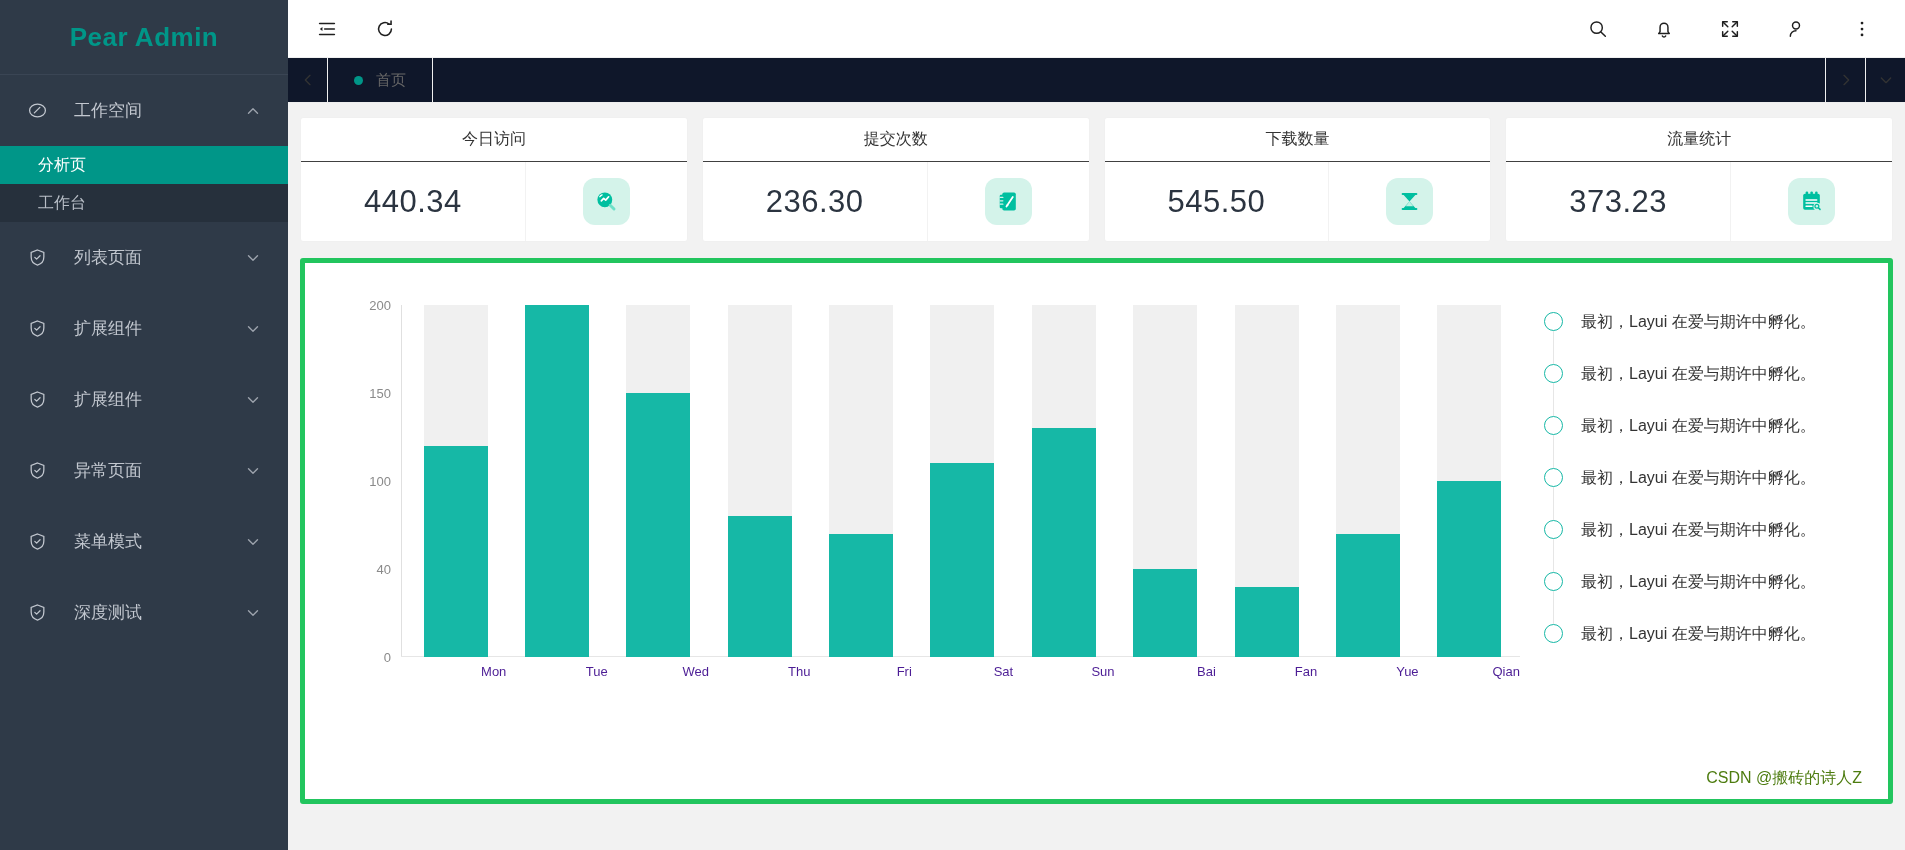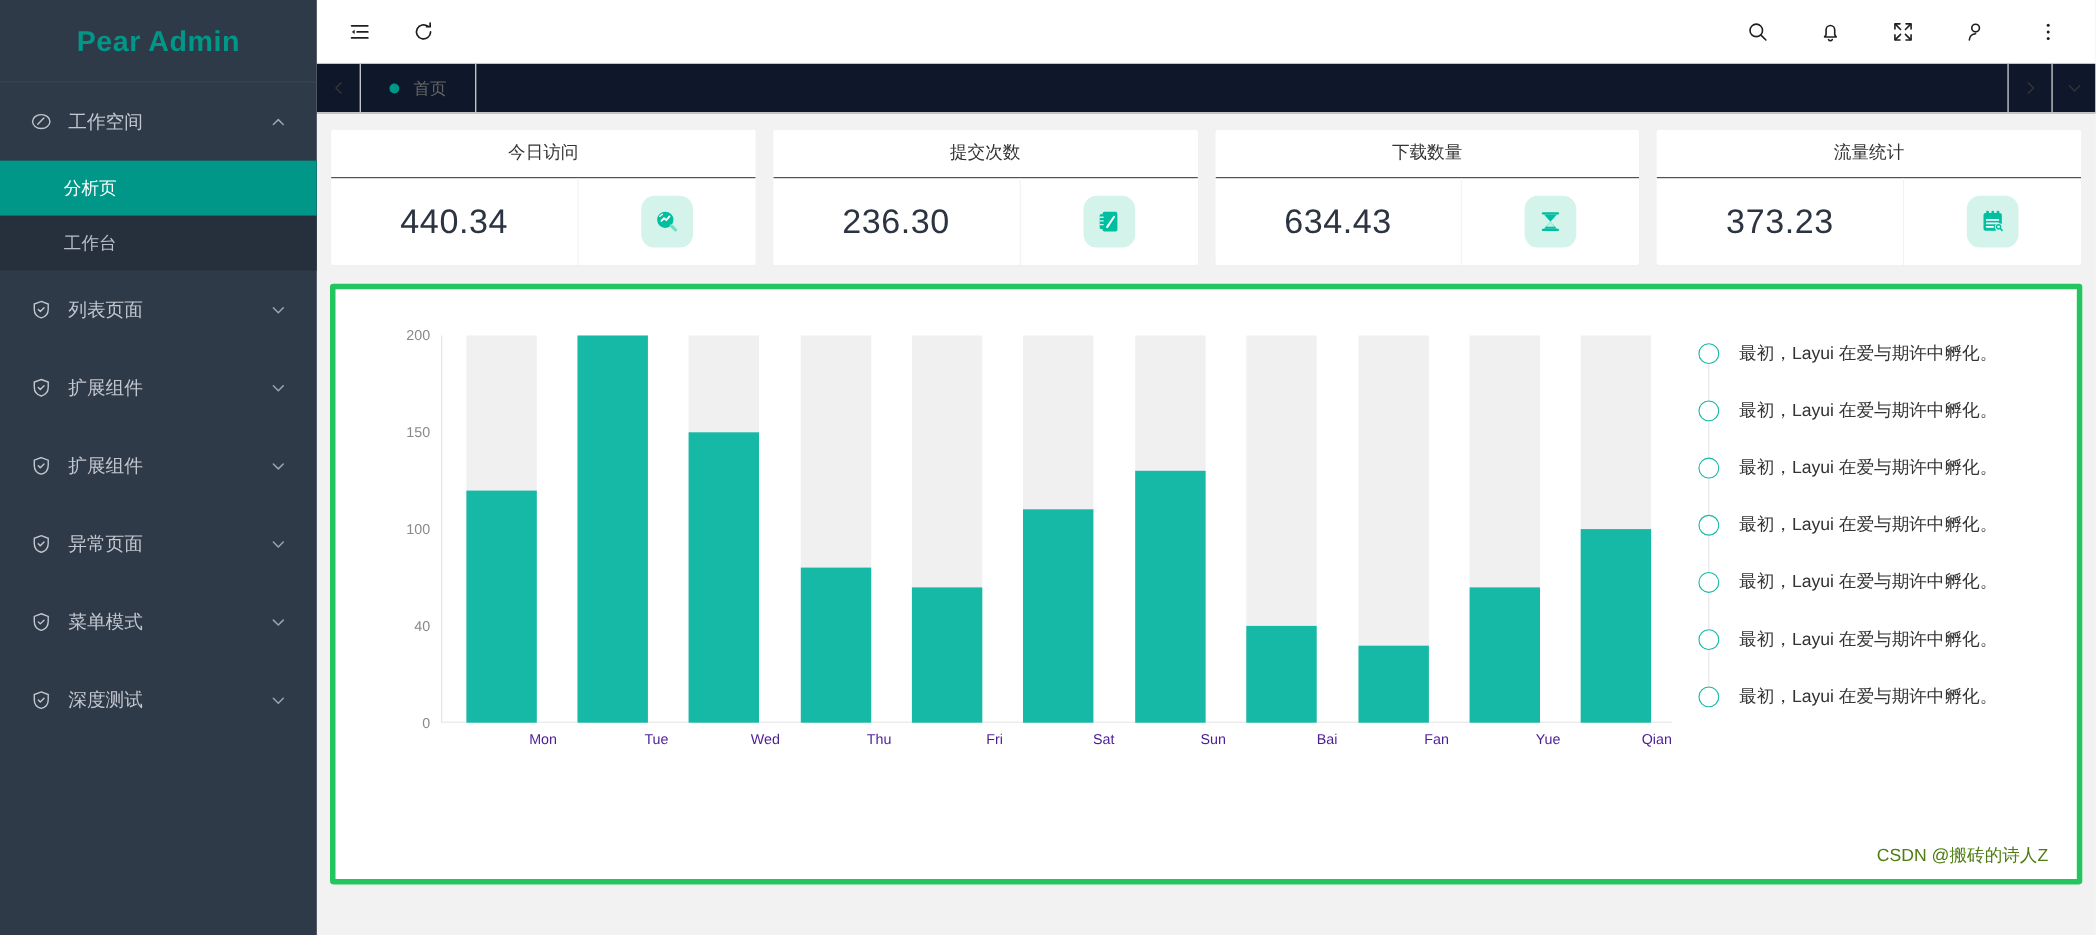--- a/index.html
+++ b/index.html
@@ -37,30 +37,30 @@
     cursor: pointer;
     position: relative;
   }
   .menu-item .mi-icon {
     width: 26px; height: 26px;
     display: inline-flex; align-items: center; justify-content: center;
     margin-right: 12px;
     flex: 0 0 26px;
   }
   .menu-item .mi-icon svg { width: 19px; height: 19px; display: block; }
-  .menu-item .mi-label { flex: 1; white-space: nowrap; }
+  .menu-item .mi-label { flex: 1; white-space: nowrap; margin-left: 12px; }
   .menu-item .mi-arrow { width: 18px; height: 18px; opacity: .75; }
   .menu-item .mi-arrow svg { width: 100%; height: 100%; display: block; }
   .arrow-up svg { transform: rotate(180deg); }
 
   .submenu { background: #26303c; }
   .sub-item {
-    height: 50px;
+    height: 38px;
     display: flex; align-items: center;
-    padding-left: 58px;
+    padding-left: 38px;
     font-size: 16px;
     color: #b8bec7;
     cursor: pointer;
   }
   .sub-item.active { background: #009688; color: #ffffff; }
 
   
   .main {
     flex: 1 1 auto;
     height: 850px;
@@ -524,21 +524,21 @@
                   <path d="M10.2 16.4l.2-2 1.8 1z" fill="#ffffff"></path>
                 </svg>
               </div>
             </div>
           </div>
         </div>
 
         <div class="card">
           <div class="card-head">下载数量</div>
           <div class="card-body">
-            <div class="card-num">634.43</div>
+            <div class="card-num">545.50</div>
             <div class="card-icon-wrap">
               <div class="card-icon">
                 <svg viewBox="0 0 24 24" fill="none">
                   <rect x="5" y="4.4" width="14" height="1.9" rx=".9" fill="#00bfa0"></rect>
                   <rect x="5" y="17.7" width="14" height="1.9" rx=".9" fill="#00bfa0"></rect>
                   <path d="M6.8 6.3h10.4L12 12l5.2 5.7H6.8L12 12z" fill="#00bfa0"></path>
                   <path d="M12 12l3.4 4.2H8.6z" fill="#bff0e3"></path>
                 </svg>
               </div>
             </div>

